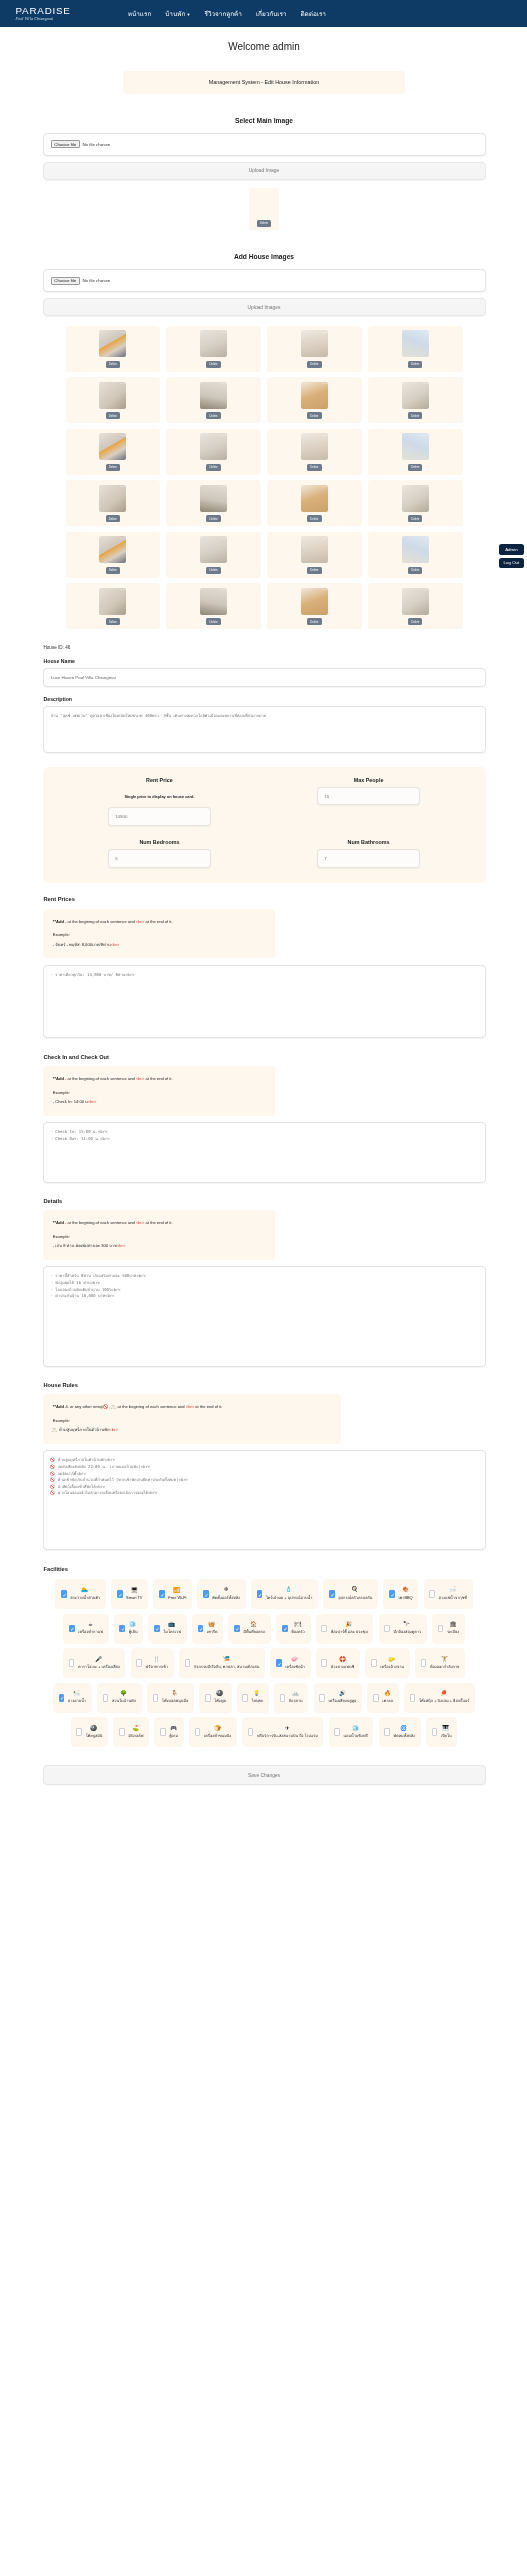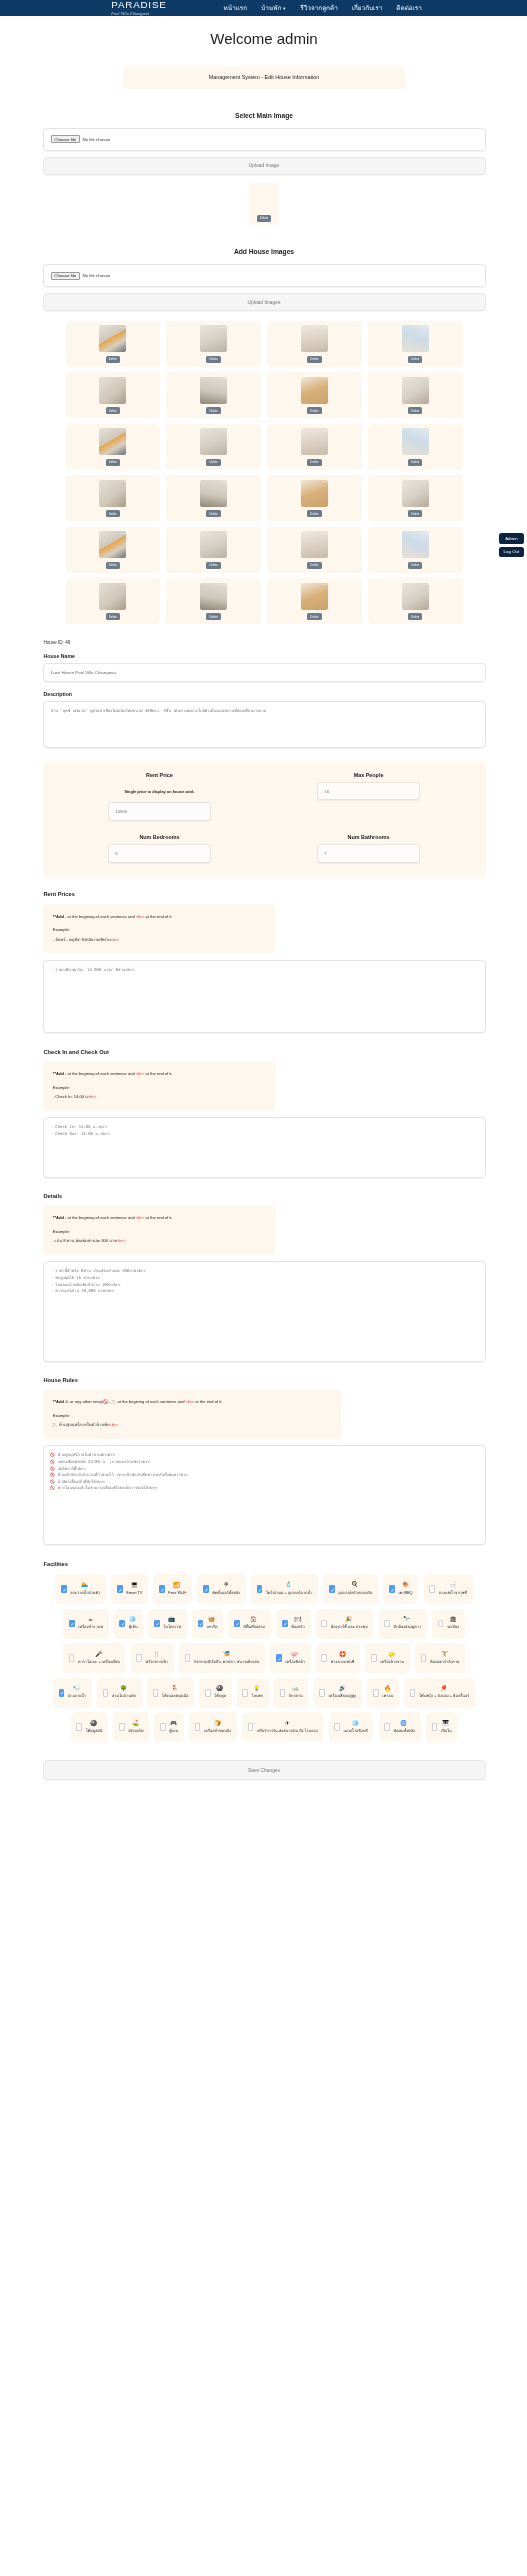--- a/index.html
+++ b/index.html
@@ -8,28 +8,27 @@
   body {
     width:528px;
     background:#ffffff;
     font-family:"Liberation Sans","DejaVu Sans",sans-serif;
     color:#1d1d1f;
     -webkit-font-smoothing:antialiased;
   }
 
   
   .navbar{
-    height:16px;
+    height:27px;
     background:#0b3d6e;
     background:#0d3b66;
     display:flex;
     align-items:center;
     padding:0 10.3px;
     position:relative;
-    justify-content:center;
   }
   .brand{ display:flex; flex-direction:column; margin-left:5.2px; margin-right:57px; }
   .brand-main{
     color:#fff; font-size:9.8px; letter-spacing:0.8px; font-weight:400;
     line-height:1; font-family:"Liberation Sans",sans-serif;
   }
   .brand-sub{
     color:#d8e3ef; font-size:3.9px; letter-spacing:0.2px; margin-top:1.5px;
     font-family:"Liberation Serif",serif; font-style:italic;
   }
@@ -47,21 +46,21 @@
   }
   .float-btn{
     background:#0c2340; color:#fff; font-size:4.4px; text-align:center;
     border-radius:2.6px; padding:2.6px 1px; cursor:pointer; border:none;
   }
 
   
   .page{ position:relative; padding:0 0 20.6px 0; }
 
   h1.welcome{
-    text-align:center; font-size:15px; font-weight:400; color:#222;
+    text-align:center; font-size:10px; font-weight:400; color:#222;
     margin:14.4px 0 0 0;
   }
 
   .title-card{
     margin:18.5px auto 0 auto;
     width:282px; min-height:23px;
     background:#fdf7ee;
     border-radius:4.1px;
     display:flex; align-items:center; justify-content:center;
     font-size:5.4px; color:#1d1d1f;

